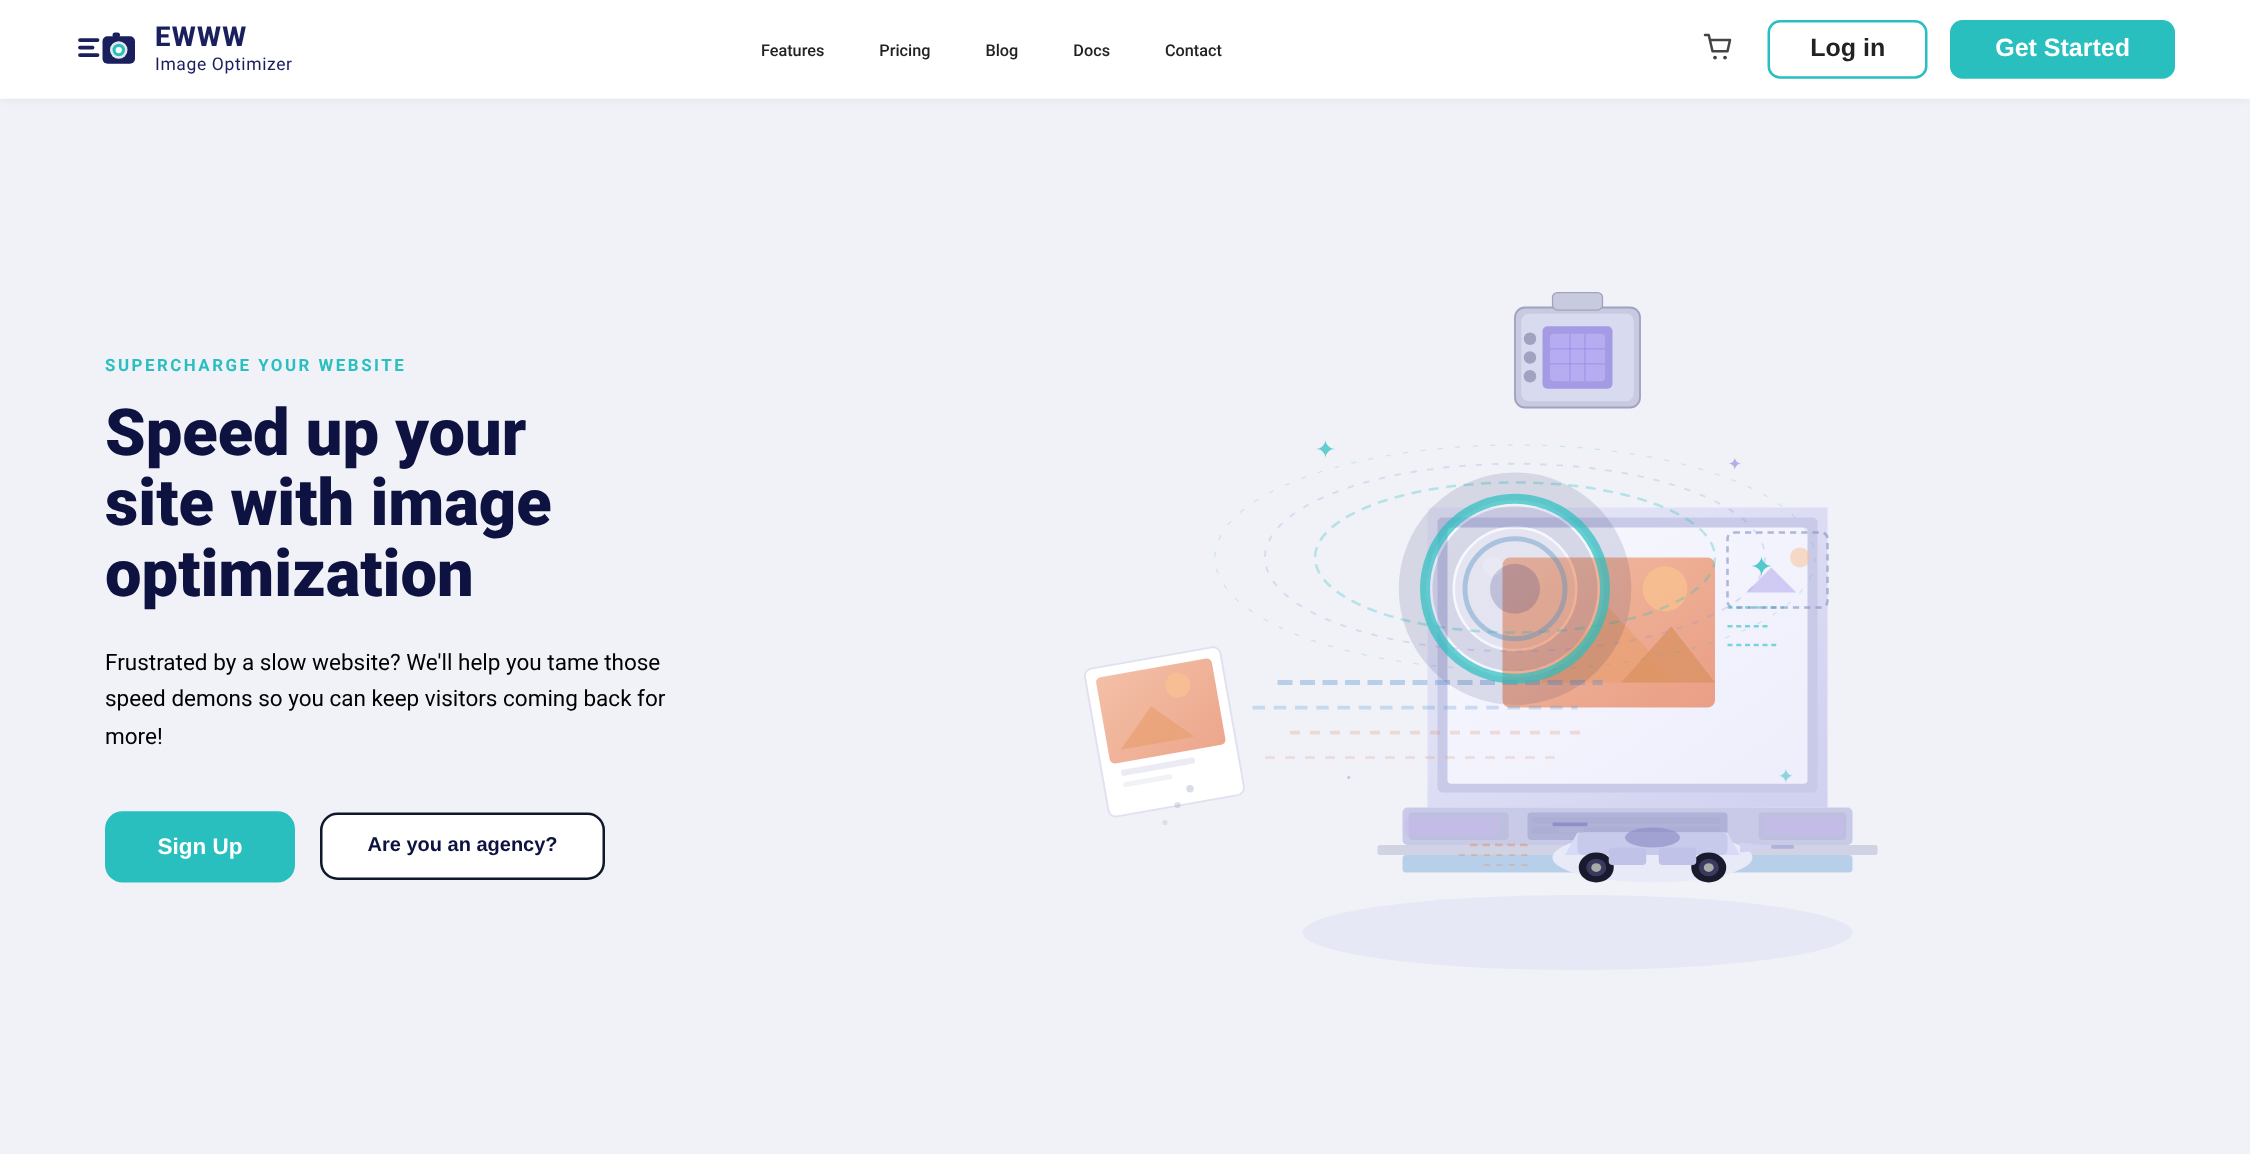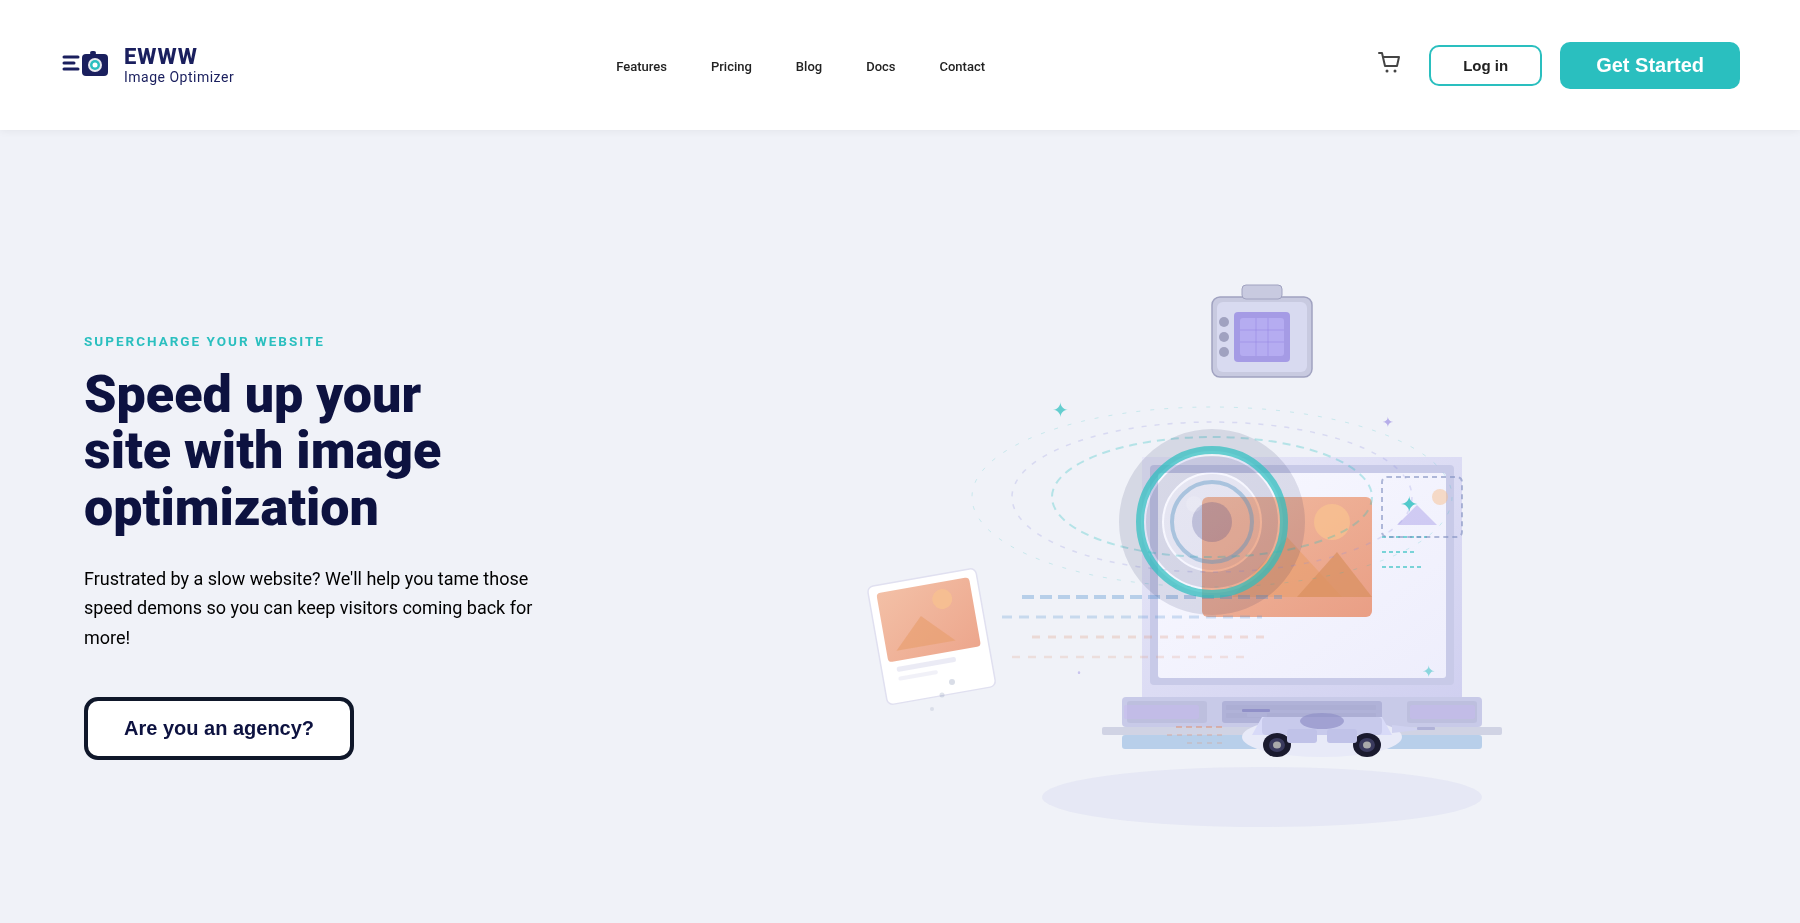--- a/index.html
+++ b/index.html
@@ -10,21 +10,21 @@
       overflow-x: hidden;
     }
 
     
     .navbar {
       background: #fff;
       display: flex;
       align-items: center;
       justify-content: space-between;
       padding: 0 60px;
-      height: 130px;
+      height: 79px;
       box-shadow: 0 1px 8px rgba(0,0,0,0.06);
     }
     .logo-area {
       display: flex;
       align-items: center;
       gap: 12px;
     }
     .logo-icon {
       width: 52px;
       height: 52px;
@@ -66,21 +66,21 @@
       cursor: pointer;
       padding: 8px;
       color: #444;
     }
     .btn-login {
       border: 2px solid #2abfbf;
       color: #222;
       background: #fff;
       border-radius: 10px;
       padding: 10px 32px;
-      font-size: 15px;
+      font-size: 20px;
       font-weight: 600;
       cursor: pointer;
     }
     .btn-started {
       background: #2abfbf;
       color: #fff;
       border: none;
       border-radius: 10px;
       padding: 12px 36px;
       font-size: 20px;
@@ -135,24 +135,24 @@
       border: none;
       border-radius: 14px;
       padding: 18px 42px;
       font-size: 18px;
       font-weight: 700;
       cursor: pointer;
     }
     .btn-agency {
       background: #fff;
       color: #0d1240;
-      border: 4px solid #0f172a;
+      border: 2px solid #0f172a;
       border-radius: 14px;
       padding: 16px 36px;
-      font-size: 20px;
+      font-size: 16px;
       font-weight: 700;
       cursor: pointer;
     }
 
     
     .hero-right {
       flex: 1;
       display: flex;
       justify-content: center;
       align-items: center;
@@ -214,20 +214,21 @@
 <section class="hero">
   <div class="hero-left">
     <p class="hero-tagline">SUPERCHARGE YOUR WEBSITE</p>
     <h1 class="hero-title">
       <span>Speed up your</span><br>
       <span>site with image</span><br>
       <span>optimization</span>
     </h1>
     <p class="hero-desc">Frustrated by a slow website? We'll help you tame those speed demons so you can keep visitors coming back for more!</p>
     <div class="hero-buttons">
+      <button class="btn-signup">Sign Up</button>
       <button class="btn-agency">Are you an agency?</button>
     </div>
   </div>
 
   <div class="hero-right">
 
     <svg class="illustration-svg" viewBox="0 0 820 620" xmlns="http://www.w3.org/2000/svg">
       <defs>
         <linearGradient id="laptopGrad" x1="0" y1="0" x2="1" y2="1">
           <stop offset="0%" stop-color="#e8e8f8"></stop>

